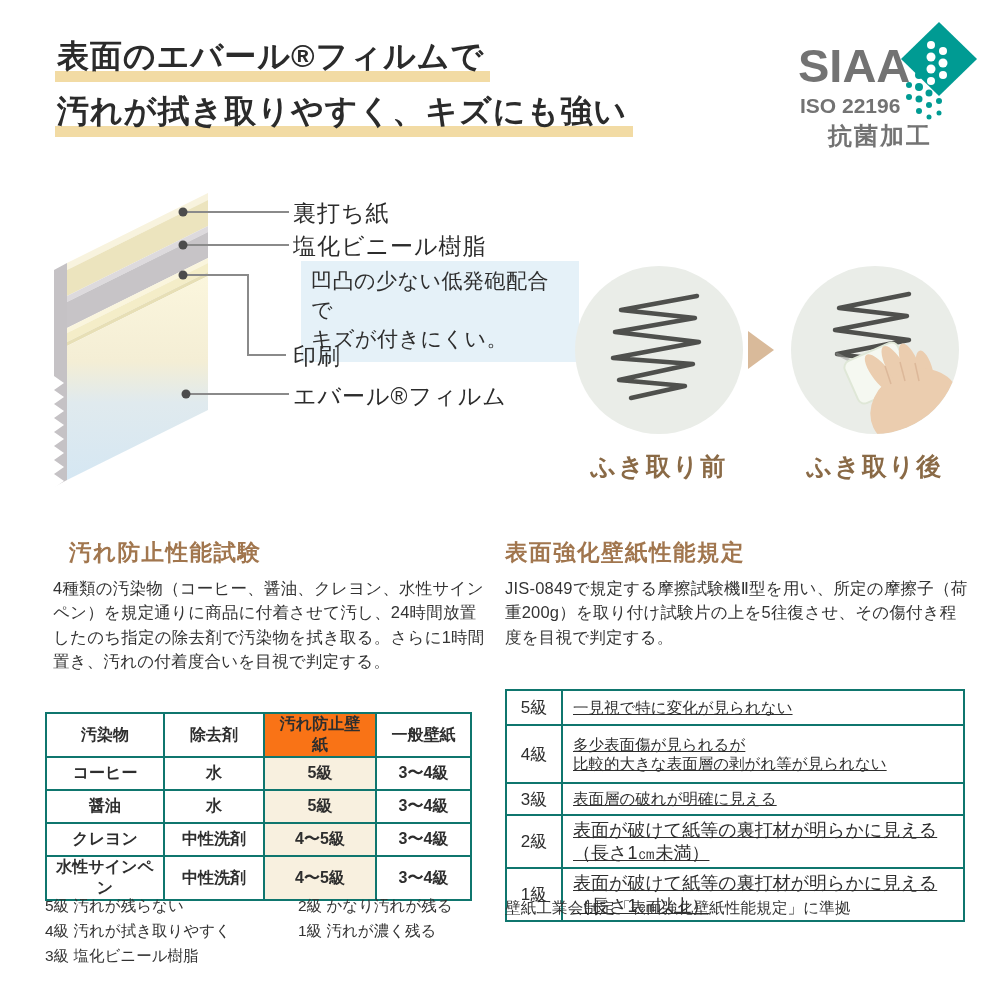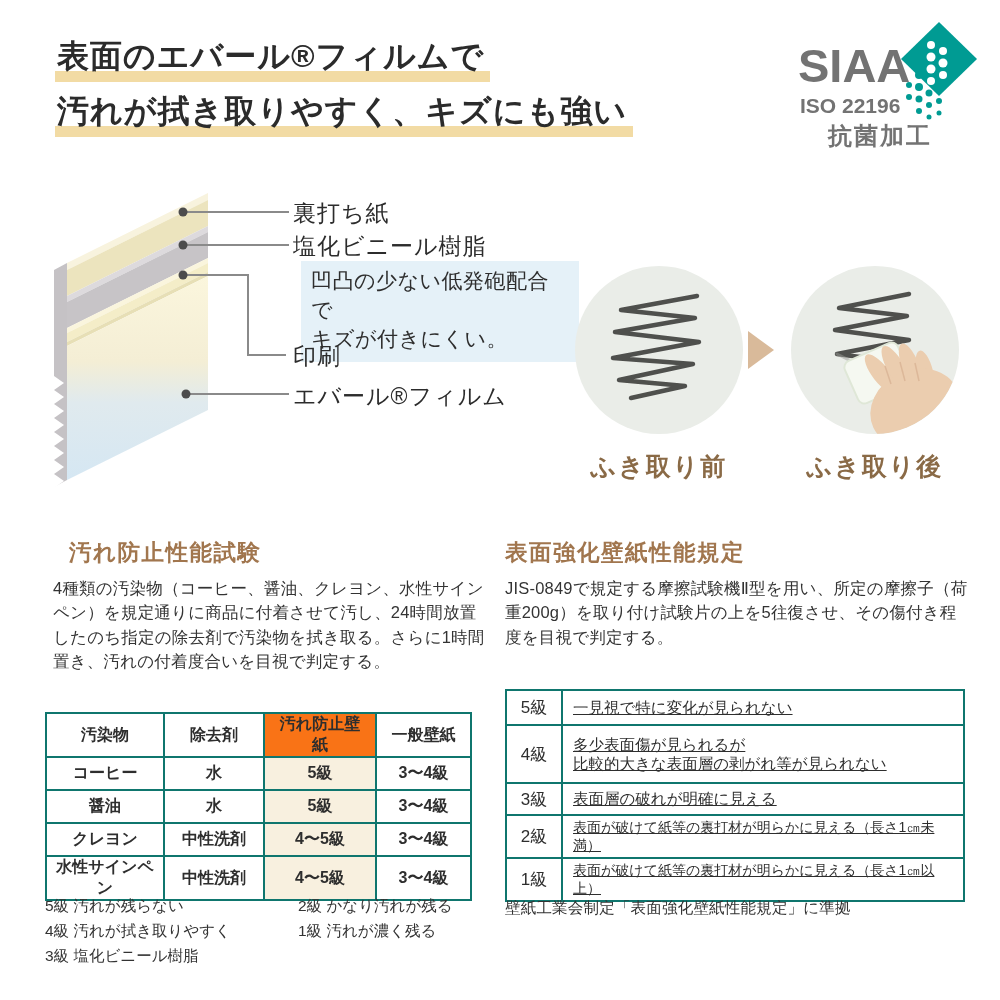--- a/index.html
+++ b/index.html
@@ -63,21 +63,21 @@
 
   .legend { position:absolute; left:45px; top:893px; font-size:15.5px; color:#333; }
   .legend .col { position:absolute; top:0; white-space:nowrap; line-height:1.62; }
   .legend .col1 { left:0; } .legend .col2 { left:253px; }
 
   .surf-table { position:absolute; left:505px; top:689px; width:460px; table-layout:fixed; }
   .surf-table td { color:#2e2e2e; }
   .surf-table .grade { width:56px; text-align:center; font-size:17px; }
   .surf-table .desc  { text-align:left; padding:3px 6px 3px 10px; font-size:15.5px; line-height:1.25; }
   .surf-table .desc span { display:block;text-decoration:underline; }
-  .surf-table tr.small .desc { font-size:14px; }
+  .surf-table tr.small .desc { font-size:18px; }
   .r1{height:35px;} .r2{height:58px;} .r3{height:32px;} .r4{height:19px;} .r5{height:32px;}
 
   .footnote { position:absolute; left:505px; top:898px; font-size:15.5px; color:#333; letter-spacing:0.2px; }
 </style>
 </head>
 <body>
 
 <div class="page">
 
   <div class="hdr">

